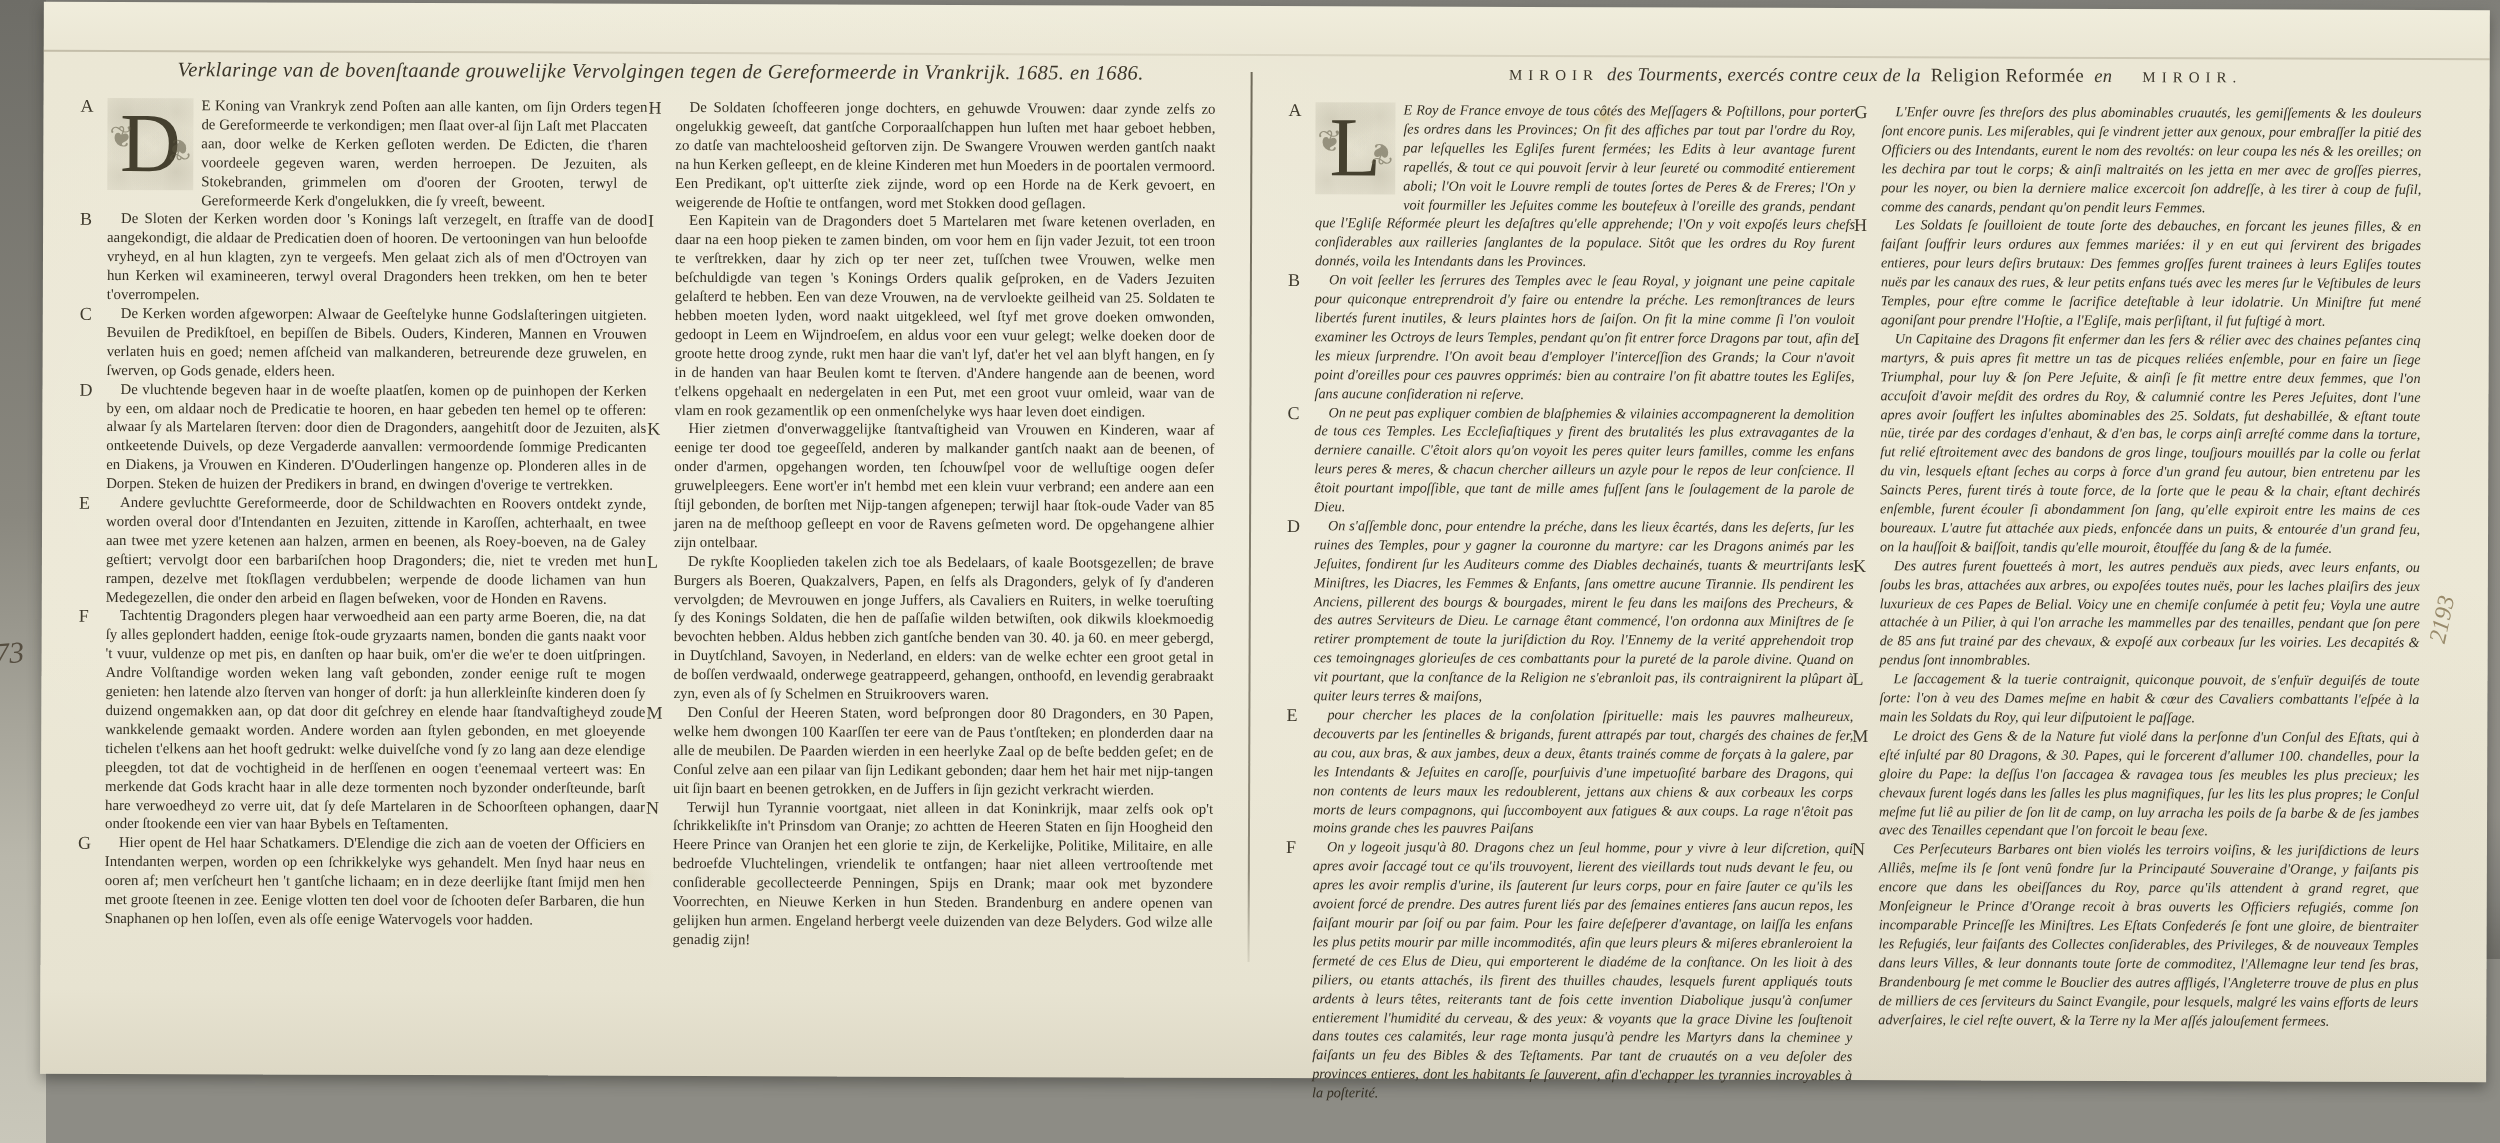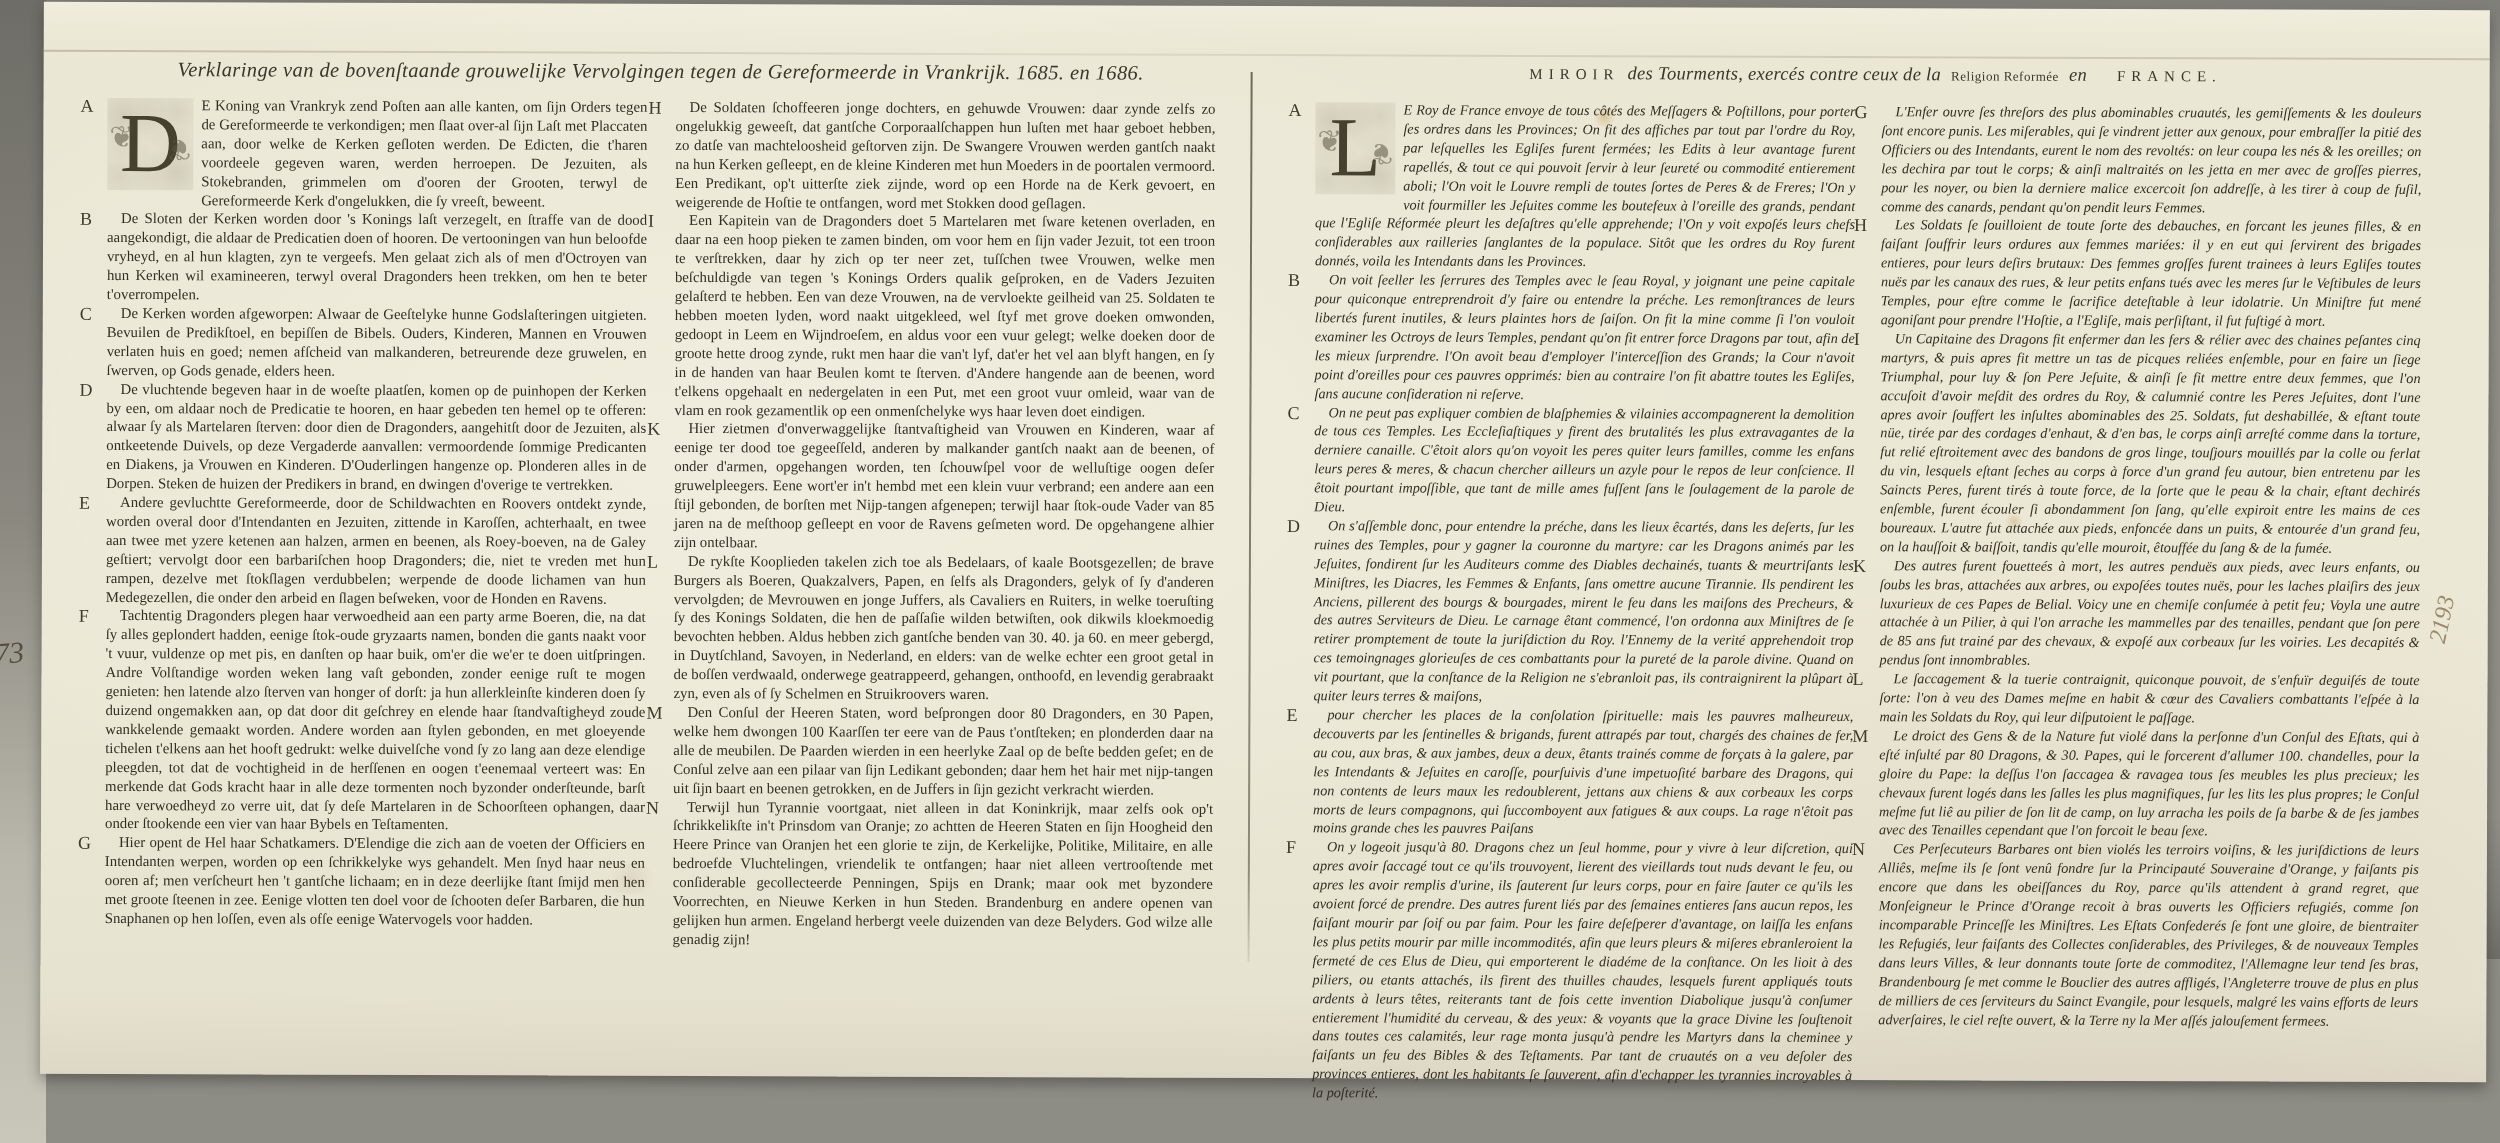--- a/index.html
+++ b/index.html
@@ -21,21 +21,21 @@
   .stain{position:absolute;border-radius:50%;pointer-events:none;}
   .stain.s1{left:1548px;top:100px;width:26px;height:20px;background:radial-gradient(circle,rgba(180,140,40,.35),rgba(180,140,40,0) 70%);}
   .stain.s2{left:1962px;top:505px;width:20px;height:16px;background:radial-gradient(circle,rgba(170,130,40,.3),rgba(170,130,40,0) 70%);}
   .stain.s3{left:560px;top:860px;width:60px;height:30px;background:radial-gradient(circle,rgba(140,120,70,.12),rgba(140,120,70,0) 70%);}
 
   .header{position:absolute;top:56px;width:1110px;text-align:center;color:#3b362a;white-space:nowrap;}
   .header.dutch{left:62px;font-style:italic;font-size:20.5px;letter-spacing:.4px;}
   .header.french{left:1266px;}
   .header.french .caps{font-size:15px;letter-spacing:6px;font-style:normal;margin-left:22px;}
   .header.french .it{font-size:18.5px;font-style:italic;letter-spacing:.3px;padding:0 4px;}
-  .header.french .rom{font-size:13px;font-style:normal;letter-spacing:.5px;padding:0 2px;}
+  .header.french .rom{font-size:19px;font-style:normal;letter-spacing:.5px;padding:0 2px;}
 
   .divider{position:absolute;left:1207px;top:66px;width:2px;height:890px;
            background:linear-gradient(180deg,rgba(70,64,48,.75),rgba(70,64,48,.55) 90%,rgba(70,64,48,.1));}
 
   .col{position:absolute;top:94px;width:540px;text-align:justify;color:#332e22;}
   .col.c1{left:64px;}
   .col.c2{left:632px;}
   .col.c3{left:1272px;}
   .col.c4{left:1838px;}
   .col.dutch{font-size:14.8px;line-height:18.9px;}
@@ -71,21 +71,21 @@
     <div class="stain s2"></div>
     <div class="stain s3"></div>
 
     <div class="header dutch">Verklaringe van de bovenſtaande grouwelijke Vervolgingen tegen de Gereformeerde in Vrankrijk. 1685. en 1686.</div>
 
     <div class="header french">
       <span class="caps">MIROIR</span>
       <span class="it">des Tourments, exercés contre ceux de la</span>
       <span class="rom">Religion Reformée</span>
       <span class="it">en</span>
-      <span class="caps">FRANCE.</span>
+      <span class="caps">MIROIR.</span>
     </div>
 
     <div class="divider"></div>
 
     <div class="col c1 dutch">
         <div class="para first"><span class="mletter">A</span><span class="dropcap">D</span><span class="ptext">E Koning van Vrankryk zend Poſten aan alle kanten, om ſijn Orders tegen de Gereformeerde te verkondigen; men ſlaat over-al ſijn Laſt met Placcaten aan, door welke de Kerken geſloten werden. De Edicten, die t'haren voordeele gegeven waren, werden herroepen. De Jezuiten, als Stokebranden, grimmelen om d'ooren der Grooten, terwyl de Gereformeerde Kerk d'ongelukken, die ſy vreeſt, beweent.</span></div>
         <div class="para">
           <span class="mletter">B</span>
           <span class="ptext">De Sloten der Kerken worden door 's Konings laſt verzegelt, en ſtraffe van de dood aangekondigt, die aldaar de Predicatien doen of hooren. De vertooningen van hun beloofde vryheyd, en al hun klagten, zyn te vergeefs. Men gelaat zich als of men d'Octroyen van hun Kerken wil examineeren, terwyl overal Dragonders heen trekken, om hen te beter t'overrompelen.</span>
         </div>

